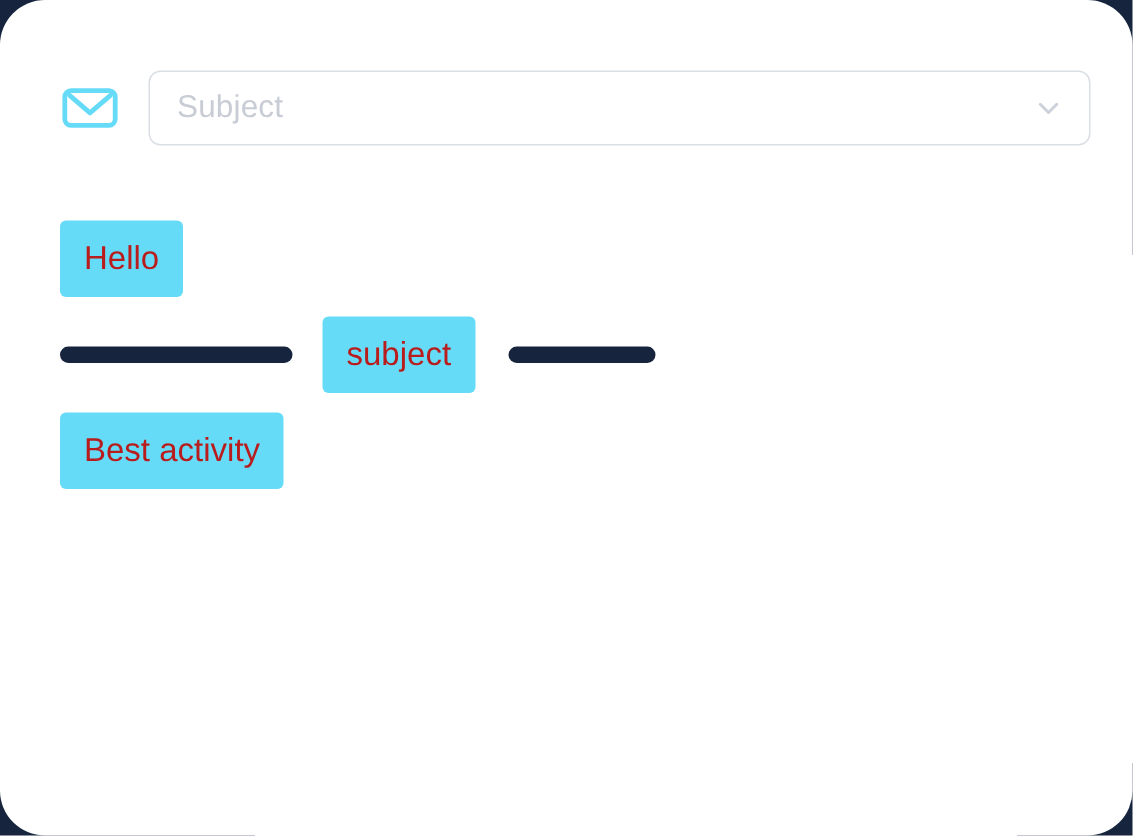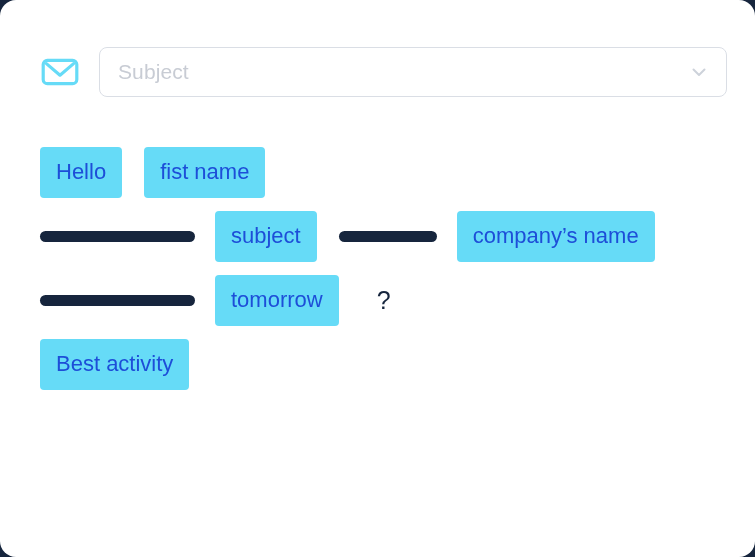--- a/index.html
+++ b/index.html
@@ -14,21 +14,21 @@
     overflow: hidden;
   }
 
   .card {
     position: absolute;
     left: 0;
     top: 0;
     width: 755px;
     height: 557px;
     background: #ffffff;
-    border-radius: 16px;
+    border-radius: 30px;
     box-sizing: border-box;
     overflow: hidden;
   }
 
   
   .header {
     position: absolute;
     left: 40px;
     top: 46px;
     width: 687px;
@@ -91,21 +91,21 @@
     position: relative;
     height: 64px;
     display: flex;
     align-items: center;
     padding-left: 40px;
     box-sizing: border-box;
   }
 
   .chip {
     background: #66dbf7;
-    color: #1d4ed8;
+    color: #b91c1c;
     font-size: 22px;
     line-height: 1;
     padding: 14px 16px 15px 16px;
     border-radius: 4px;
     white-space: nowrap;
     box-sizing: border-box;
   }
 
   .bar {
     background: #16253d;
@@ -148,42 +148,33 @@
       </span>
     </div>
 
   </div>
 
   <div class="body-rows">
 
     <div class="row">
       <span class="chip">Hello</span>
       <span class="gap-22"></span>
-      <span class="chip">fist name</span>
     </div>
 
     <div class="row">
       <span class="bar" style="width:155px"></span>
       <span class="gap-20"></span>
       <span class="chip">subject</span>
       <span class="gap-22"></span>
       <span class="bar" style="width:98px"></span>
       <span class="gap-20"></span>
-      <span class="chip">company’s name</span>
     </div>
 
 
 
-    <div class="row">
-      <span class="bar" style="width:155px"></span>
-      <span class="gap-20"></span>
-      <span class="chip">tomorrow</span>
-      <span class="gap-38"></span>
-      <span class="qmark">?</span>
-    </div>
 
     <div class="row">
       <span class="chip">Best activity</span>
     </div>
 
   </div>
 
 </div>
 
 </body></html>

